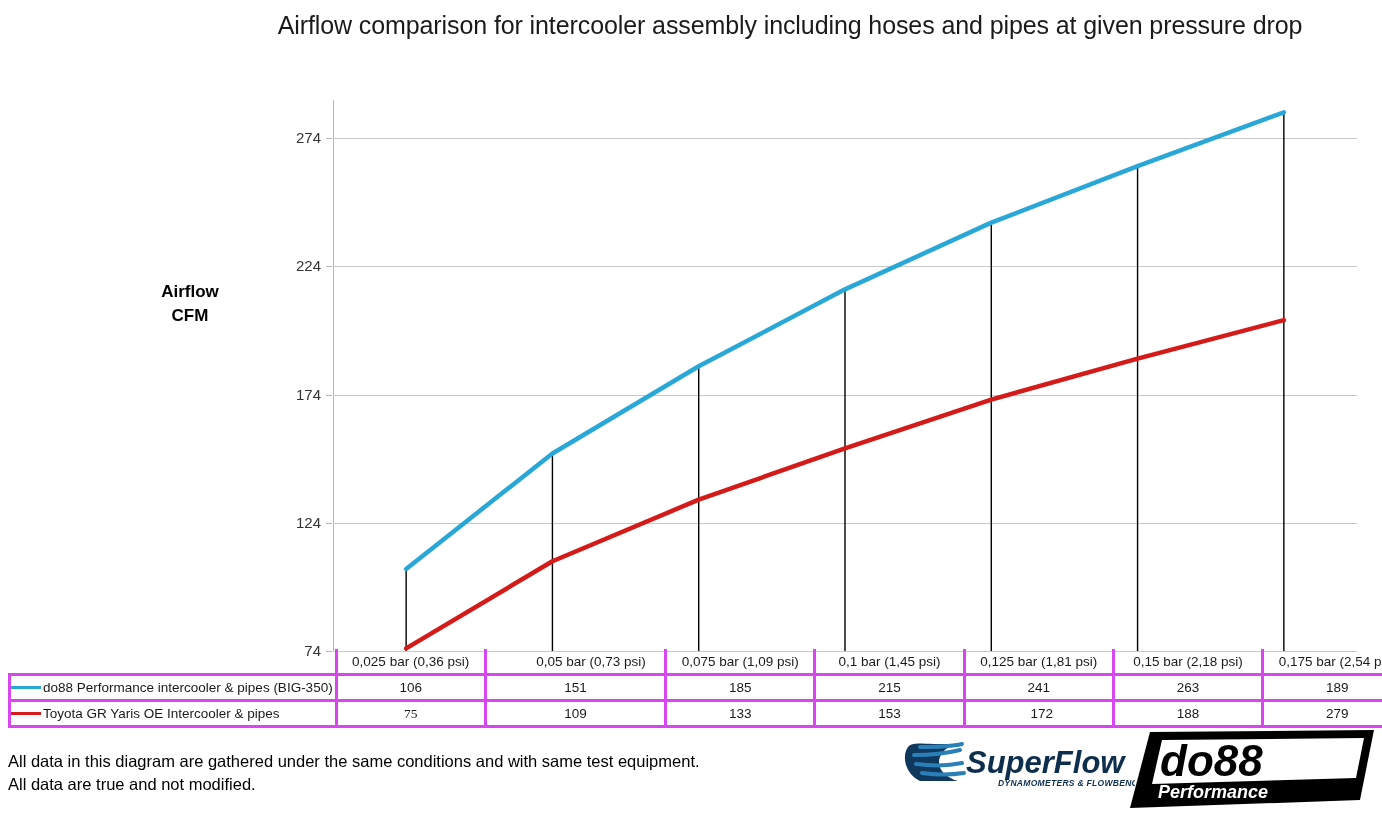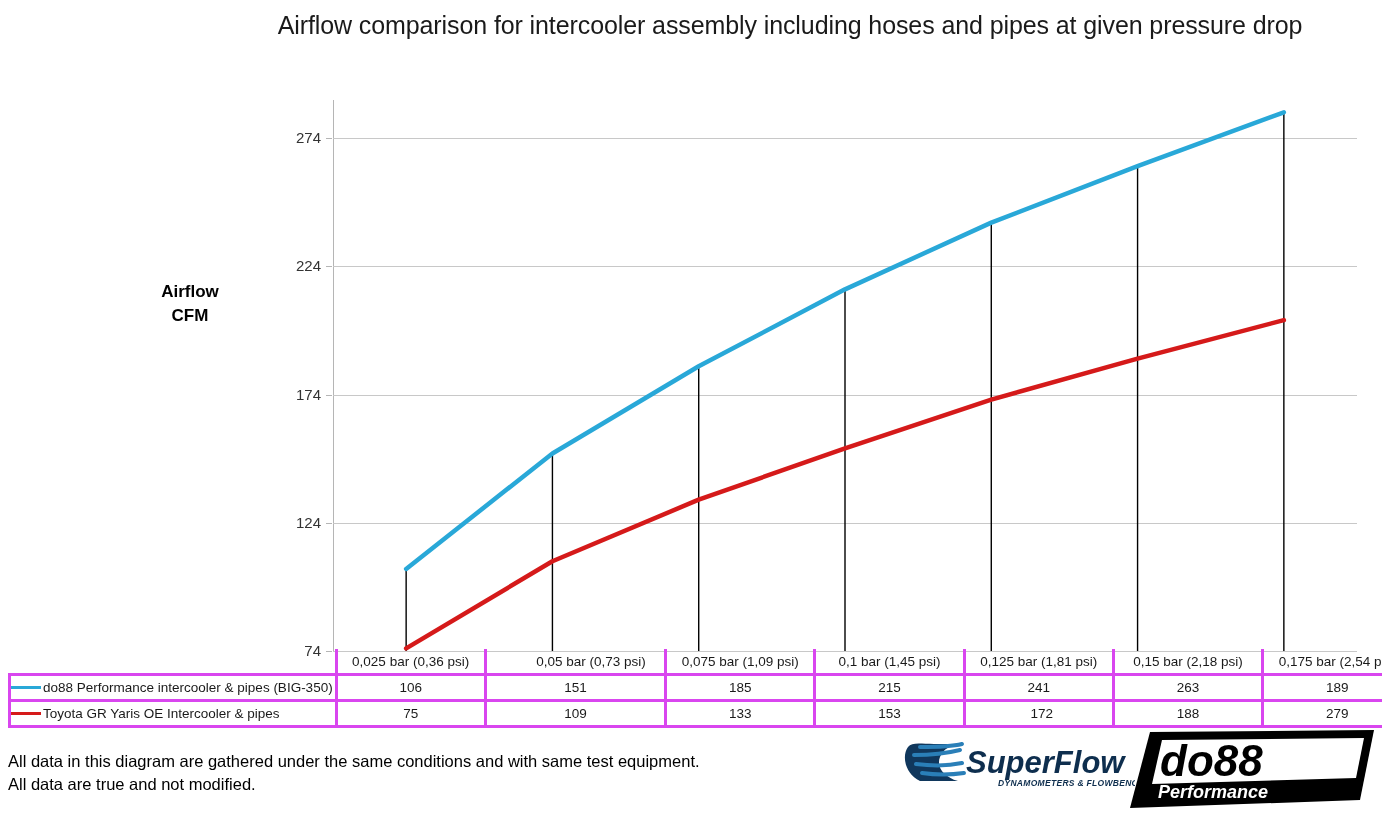--- a/index.html
+++ b/index.html
@@ -240,21 +240,21 @@
         <td class="val-cell" style="width: 146.286px;">263</td>
         <td class="val-cell" style="width: 146.286px;">189</td>
       </tr>
       <tr>
         <td style="width: 325px;">
           <div class="legend-cell-inner">
             <span class="legend-swatch" style="background: rgb(213, 26, 26);"></span>
             <span class="legend-text">Toyota GR Yaris OE Intercooler &amp; pipes</span>
           </div>
         </td>
-        <td class="val-cell" style="width: 146.286px;">75</td>
+        <td class="val-cell" style="width: 146.286px; font-family: Liberation Serif, serif;">75</td>
         <td class="val-cell" style="width: 146.286px;">109</td>
         <td class="val-cell" style="width: 146.286px;">133</td>
         <td class="val-cell" style="width: 146.286px;">153</td>
         <td class="val-cell" style="width: 146.286px; padding-left: 6px;">172</td>
         <td class="val-cell" style="width: 146.286px;">188</td>
         <td class="val-cell" style="width: 146.286px;">279</td>
       </tr>
     </tbody>
 </table>
 

